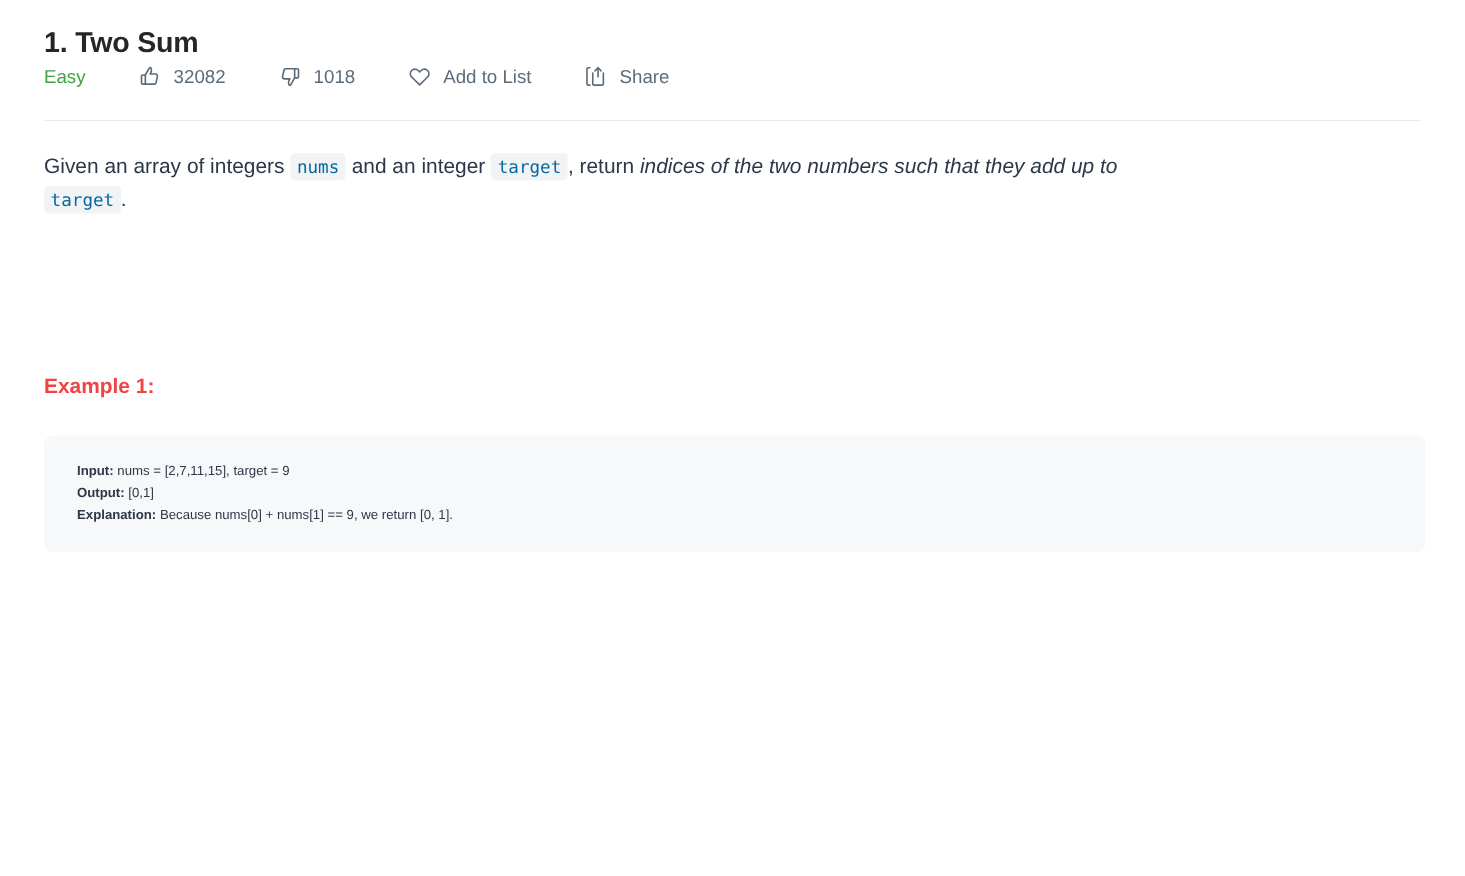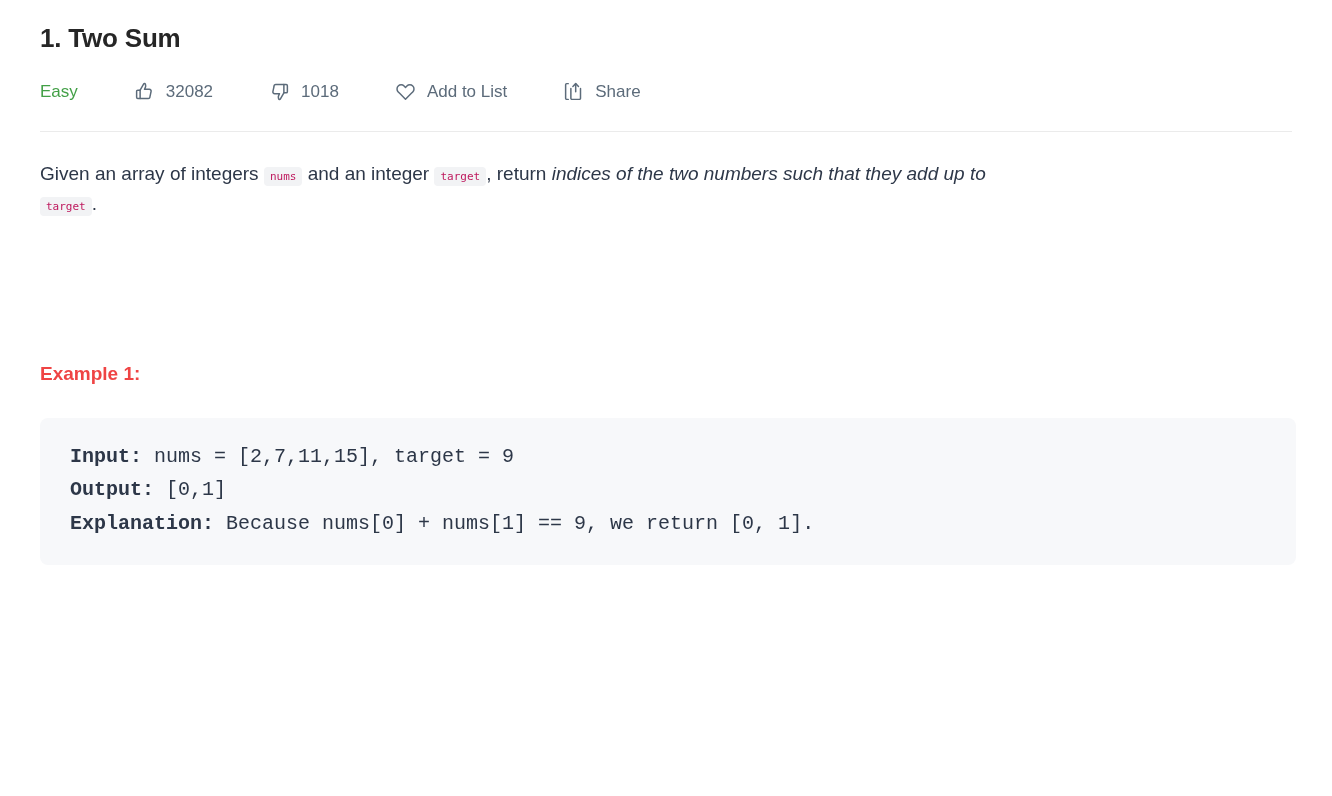--- a/index.html
+++ b/index.html
@@ -29,22 +29,21 @@
     color: #262626;
     margin: 0;
     padding: 8px 0 0 0;
     letter-spacing: -0.2px;
   }
 
   
   .meta-bar {
     display: flex;
     align-items: center;
-    gap: 12px;
-    margin-top: 22px;
+    gap: 4px;
     height: 28px;
   }
   .difficulty {
     font-size: 17px;
     font-weight: normal;
     color: #43a047;
     margin-right: 44px;
     line-height: 1;
   }
   .meta-item {
@@ -85,43 +84,43 @@
     max-width: 1252px;
   }
   .content p {
     margin: 0 0 25px 0;
   }
   .content p.last-para { margin-bottom: 0; }
 
   code.inline {
     font-family: "DejaVu Sans Mono", "Liberation Mono", monospace;
     background: #f2f3f5;
-    color: #be185d;
-    font-size: 11px;
+    color: #0369a1;
+    font-size: 16px;
     padding: 3px 6px;
     border-radius: 4px;
     white-space: nowrap;
   }
 
   .example-heading {
     font-size: 19px;
     font-weight: bold;
     color: #ef4444;
     margin: 0;
     padding-top: 115px;
   }
 
   
   pre.codeblock {
     margin: 29px 0 0 0;
     background: #f7f8fa;
     border-radius: 8px;
     padding: 22px 30px 24px 30px;
-    font-family: Liberation Mono, monospace;
-    font-size: 20px;
+    font-family: Liberation Sans, sans-serif;
+    font-size: 12px;
     line-height: 1.68;
     color: #2d3748;
     width: 1256px;
     white-space: pre-wrap;
     overflow: hidden;
   }
   pre.codeblock b { font-weight: bold; }
 </style>
 </head>
 <body>

